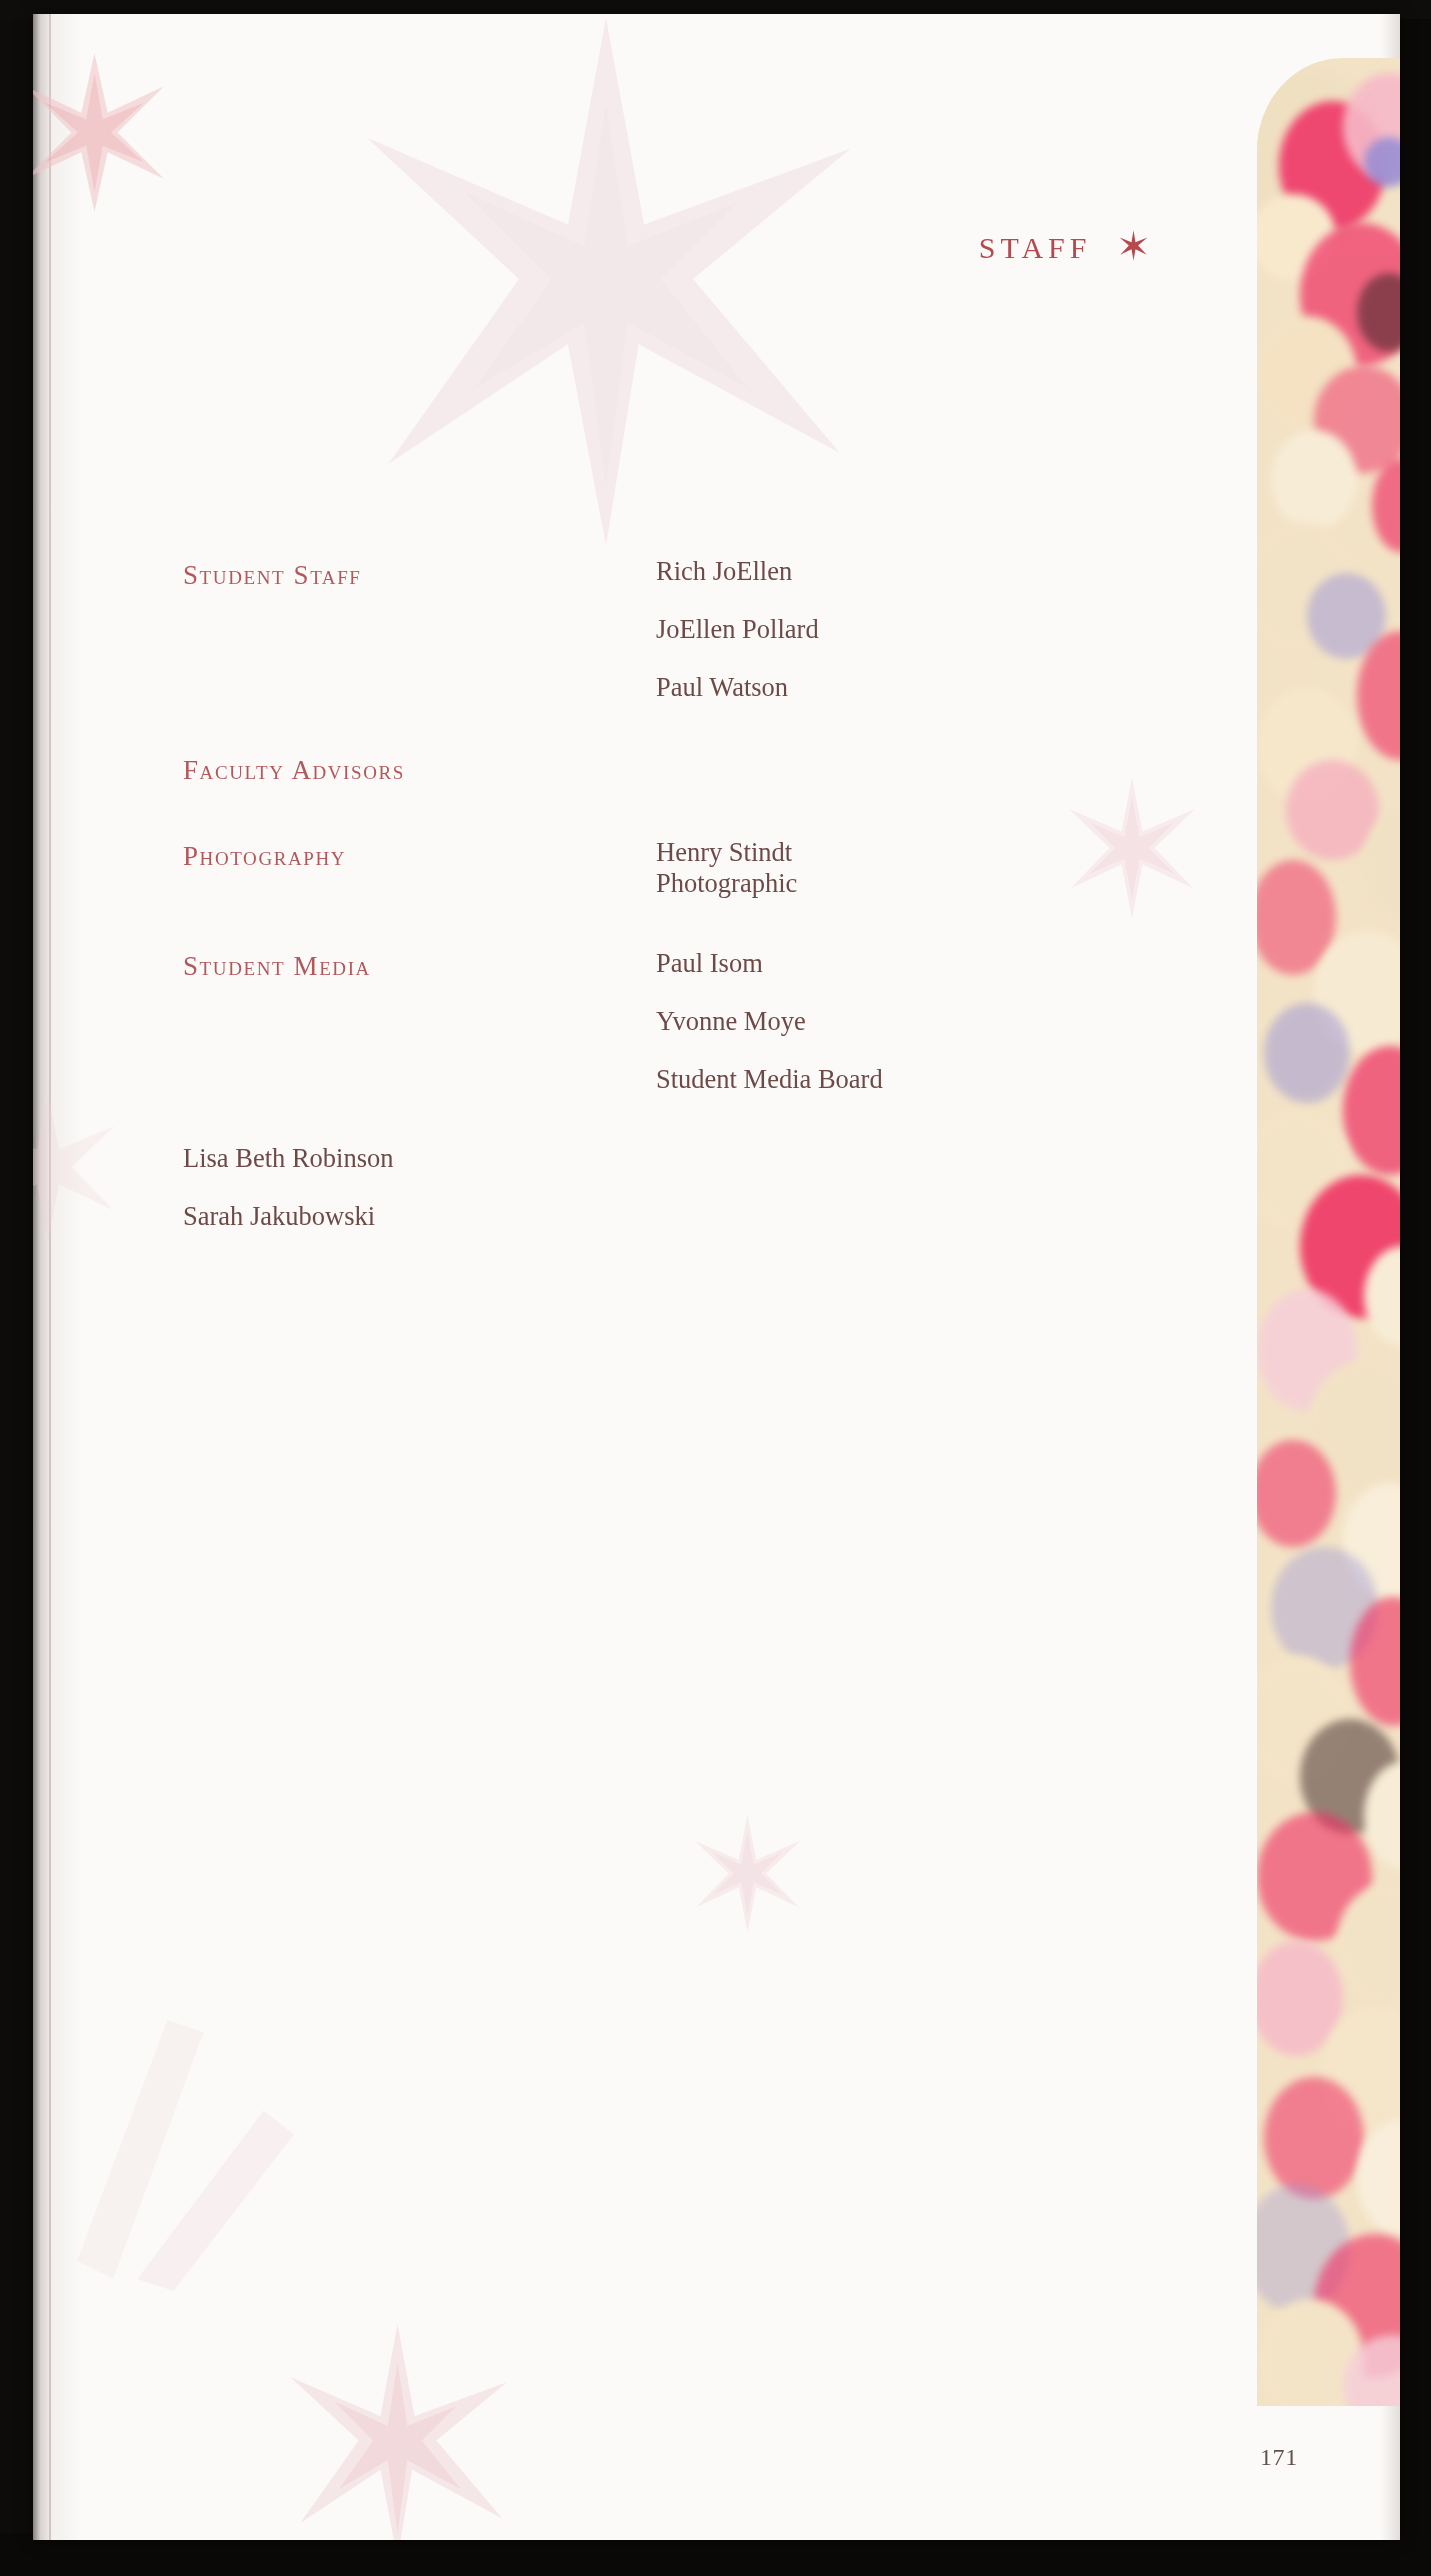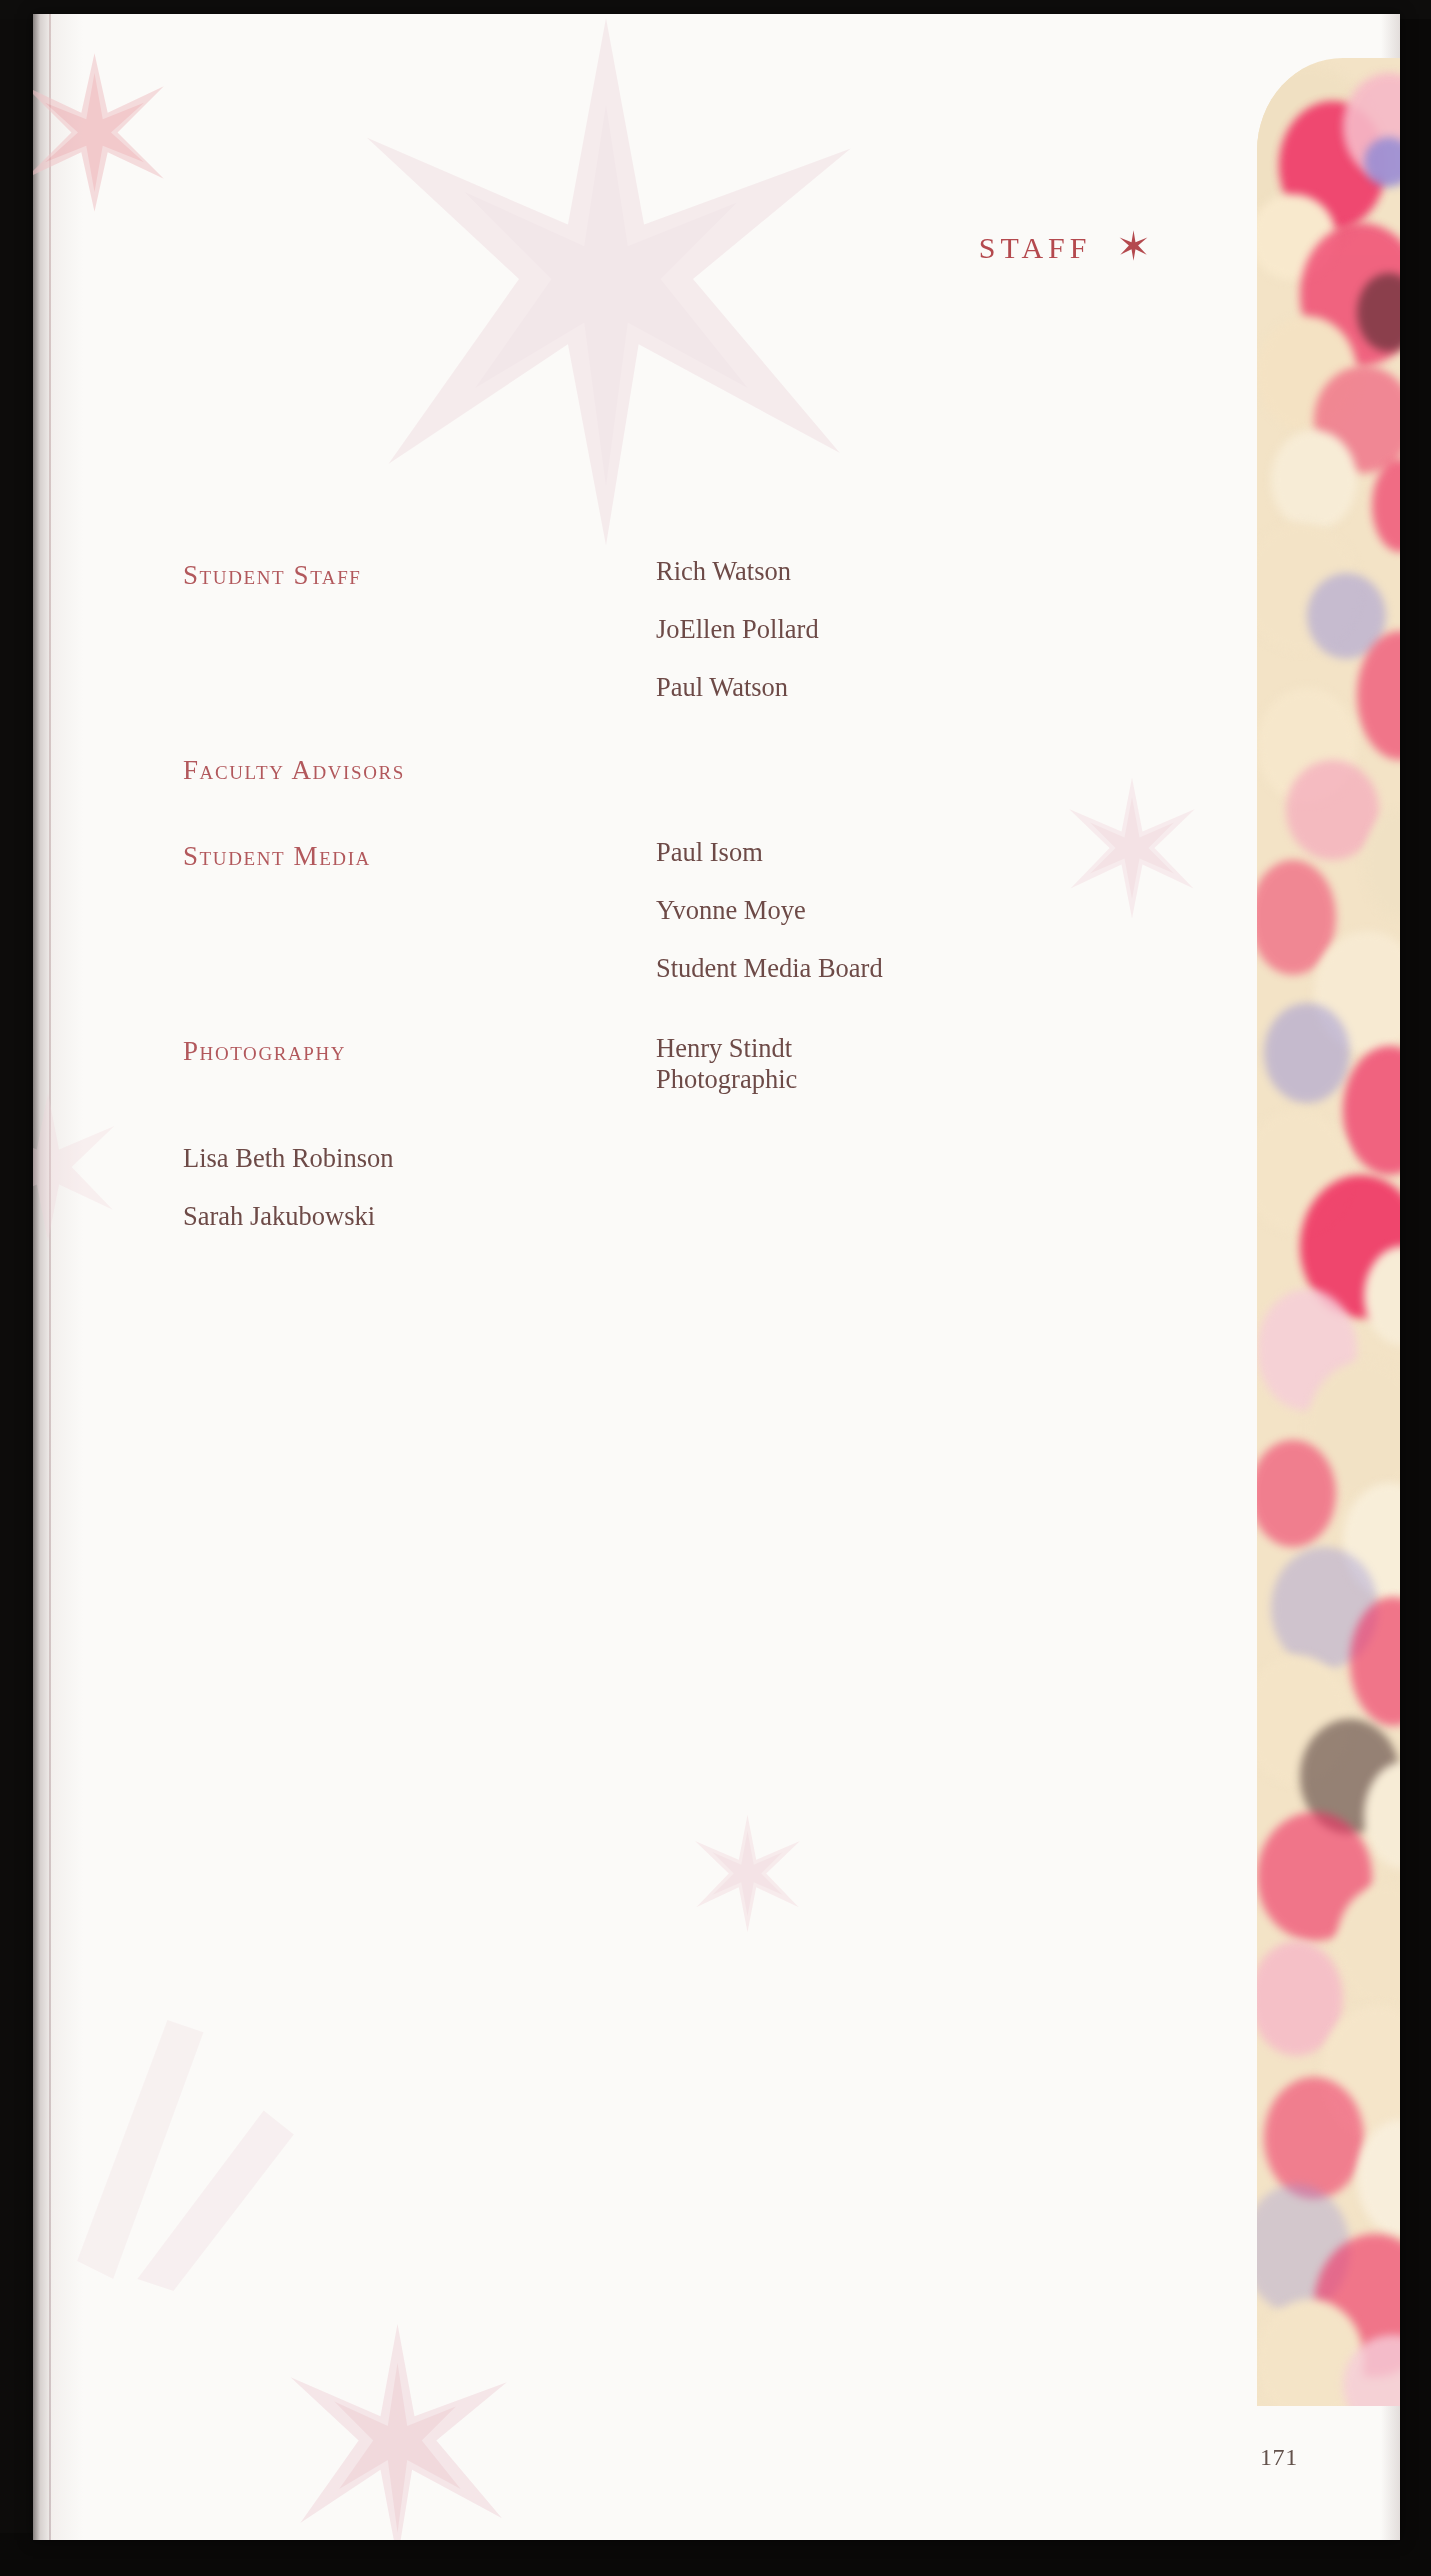--- a/index.html
+++ b/index.html
@@ -252,48 +252,48 @@
         </svg>
       </span>
     </div>
 
     <div id="roster">
 
 
       <div class="row">
         <div class="role">Student Staff</div>
         <div class="names">
-          <div class="n">Rich Watson</div>
+          <div class="n">Rich JoEllen</div>
           <div class="n">JoEllen Pollard</div>
           <div class="n">Paul Watson</div>
         </div>
       </div>
 
       <div class="row">
         <div class="role">Faculty Advisors</div>
+      </div>
+
+      <div class="row">
+        <div class="role">Photography</div>
+        <div class="names">
+          <div class="n tight">Henry Stindt</div>
+          <div class="n">Photographic</div>
+        </div>
       </div>
 
       <div class="row">
         <div class="role">Student Media</div>
         <div class="names">
           <div class="n">Paul Isom</div>
           <div class="n">Yvonne Moye</div>
           <div class="n">Student Media Board</div>
         </div>
       </div>
 
       <div class="row">
-        <div class="role">Photography</div>
-        <div class="names">
-          <div class="n tight">Henry Stindt</div>
-          <div class="n">Photographic</div>
-        </div>
-      </div>
-
-      <div class="row">
         <div class="names">
           <div class="n">Lisa Beth Robinson</div>
           <div class="n">Sarah Jakubowski</div>
         </div>
       </div>
 
     </div>
 
     <div id="folio">171</div>
 

